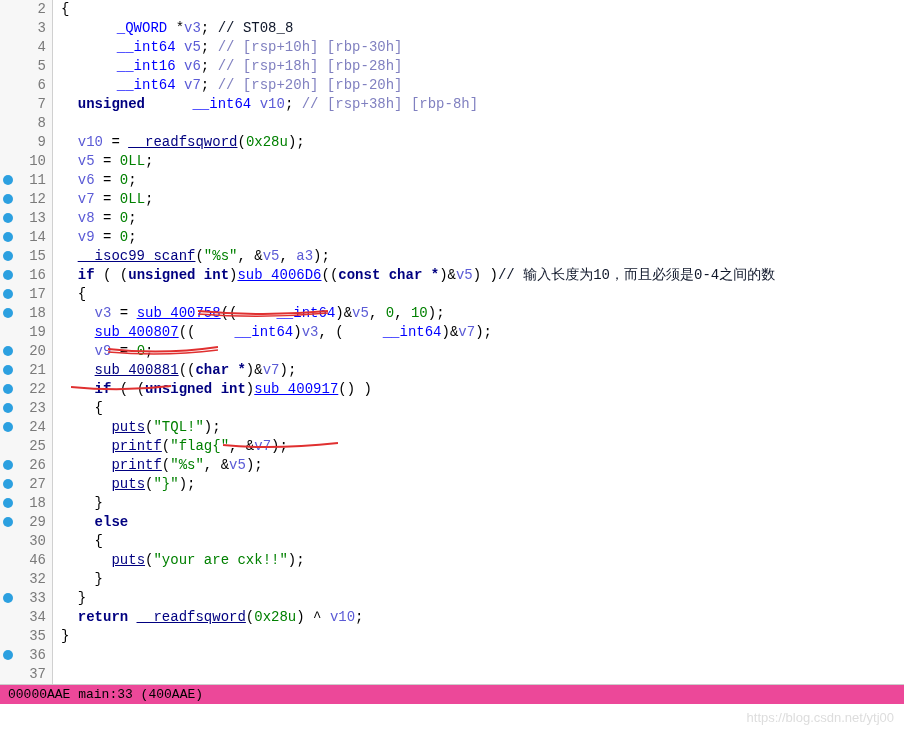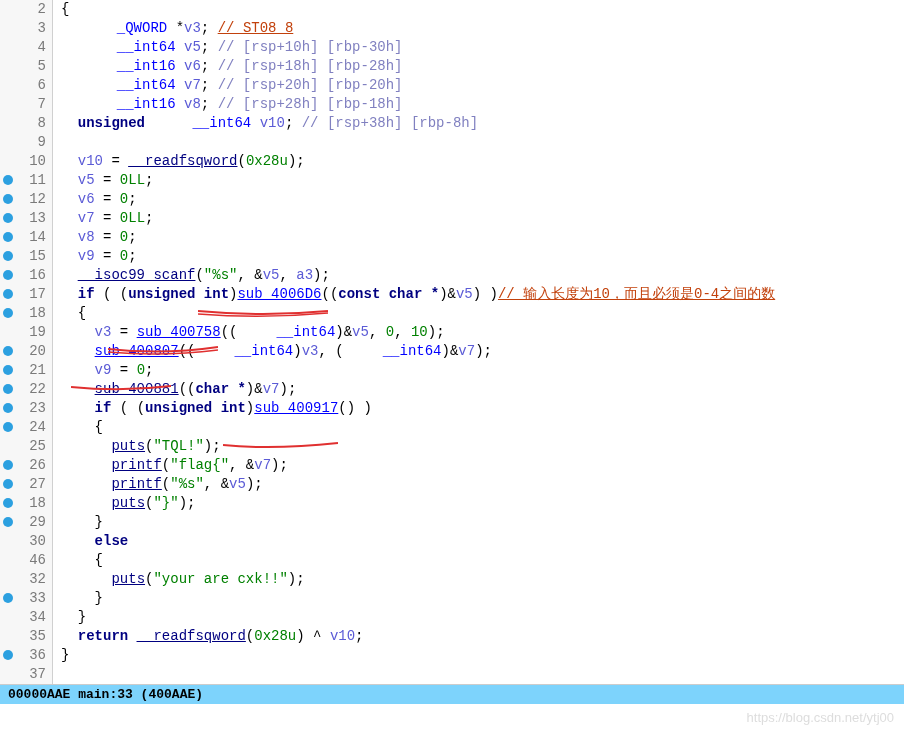--- a/index.html
+++ b/index.html
@@ -6,28 +6,28 @@
 body { font-family: Consolas,"Courier New",monospace; font-size:14px; background:#fff; color:#000; width:904px; }
 .code-area { display:flex; }
 .gutter { width:53px; background:#f7f7f7; border-right:1px solid #d0d0d0; text-align:right; user-select:none; }
 .gutter-row { height:19px; line-height:19px; display:flex; align-items:center; justify-content:flex-end; padding-right:6px; position:relative; }
 .ln { color:#7a7a7a; }
 .bp { width:10px; height:10px; border-radius:50%; background:#2ca0e0; position:absolute; left:3px; top:4px; }
 .code { flex:1; padding-left:8px; }
 .code-row { height:19px; line-height:19px; white-space:pre; }
 .kw { color:#000080; font-weight:bold; }    
 .ty { color:#0000ff;margin-left:39px; }                       
-.cmt { color:#c2410c;text-decoration:underline; }                      
+.cmt { color:#0f172a; }                      
 .cmt2 { color:#8080c0; }                     
 .str { color:#008000; }                      
 .num { color:#008000;margin-top:47px; }                      
 .fn { color:#000080;text-decoration:underline; }                       
 .fnlink { color:#0000ff; text-decoration:underline; }
 .id { color:#5b5bd6; }
-.status-bar { background:#7dd3fc; border-top:1px solid #ccc; padding:2px 8px; font-size:13px; height:20px; line-height:16px;font-weight:bold; }
+.status-bar { background:#ec4899; border-top:1px solid #ccc; padding:2px 8px; font-size:13px; height:20px; line-height:16px; }
 .watermark { position:absolute; right:10px; top:710px; color:#ddd; font-size:13px; font-family:sans-serif; }
 svg.anno { position:absolute; pointer-events:none; }
 </style>
 </head>
 <body>
 
 <div class="code-area">
   <div class="gutter" id="gutter">
       <div class="gutter-row">
         <span class="ln">2</span>
@@ -170,21 +170,20 @@
         <path d="M0 3 Q50 8 100 2" stroke="#e03030" stroke-width="2" fill="none"></path>
       </svg>
     <svg class="anno" style="left:170px;top:441px;width:115px;height:10px;" viewBox="0 0 115 10">
         <path d="M0 4 Q50 9 115 2" stroke="#e03030" stroke-width="2" fill="none"></path>
       </svg>
   <div class="code-row">{</div>
       <div class="code-row">  <span class="ty">_QWORD</span> *<span class="id">v3</span>; <span class="cmt">// ST08_8</span></div>
       <div class="code-row">  <span class="ty">__int64</span> <span class="id">v5</span>; <span class="cmt2">// [rsp+10h] [rbp-30h]</span></div>
       <div class="code-row">  <span class="ty">__int16</span> <span class="id">v6</span>; <span class="cmt2">// [rsp+18h] [rbp-28h]</span></div>
       <div class="code-row">  <span class="ty">__int64</span> <span class="id">v7</span>; <span class="cmt2">// [rsp+20h] [rbp-20h]</span></div>
-      <div class="code-row">  <span class="ty">__int16</span> <span class="id">v8</span>; <span class="cmt2">// [rsp+28h] [rbp-18h]</span></div>
       <div class="code-row">  <span class="kw">unsigned</span> <span class="ty">__int64</span> <span class="id">v10</span>; <span class="cmt2">// [rsp+38h] [rbp-8h]</span></div>
       <div class="code-row"></div>
       <div class="code-row">  <span class="id">v10</span> = <span class="fn">__readfsqword</span>(<span class="num">0x28u</span>);</div>
       <div class="code-row">  <span class="id">v5</span> = <span class="num">0LL</span>;</div>
       <div class="code-row">  <span class="id">v6</span> = <span class="num">0</span>;</div>
       <div class="code-row">  <span class="id">v7</span> = <span class="num">0LL</span>;</div>
       <div class="code-row">  <span class="id">v8</span> = <span class="num">0</span>;</div>
       <div class="code-row">  <span class="id">v9</span> = <span class="num">0</span>;</div>
       <div class="code-row">  <span class="fn">__isoc99_scanf</span>(<span class="str">"%s"</span>, &amp;<span class="id">v5</span>, <span class="id">a3</span>);</div>
       <div class="code-row">  <span class="kw">if</span> ( (<span class="kw">unsigned int</span>)<span class="fnlink">sub_4006D6</span>((<span class="kw">const char *</span>)&amp;<span class="id">v5</span>) )<span class="cmt">// 输入长度为10，而且必须是0-4之间的数</span></div>

